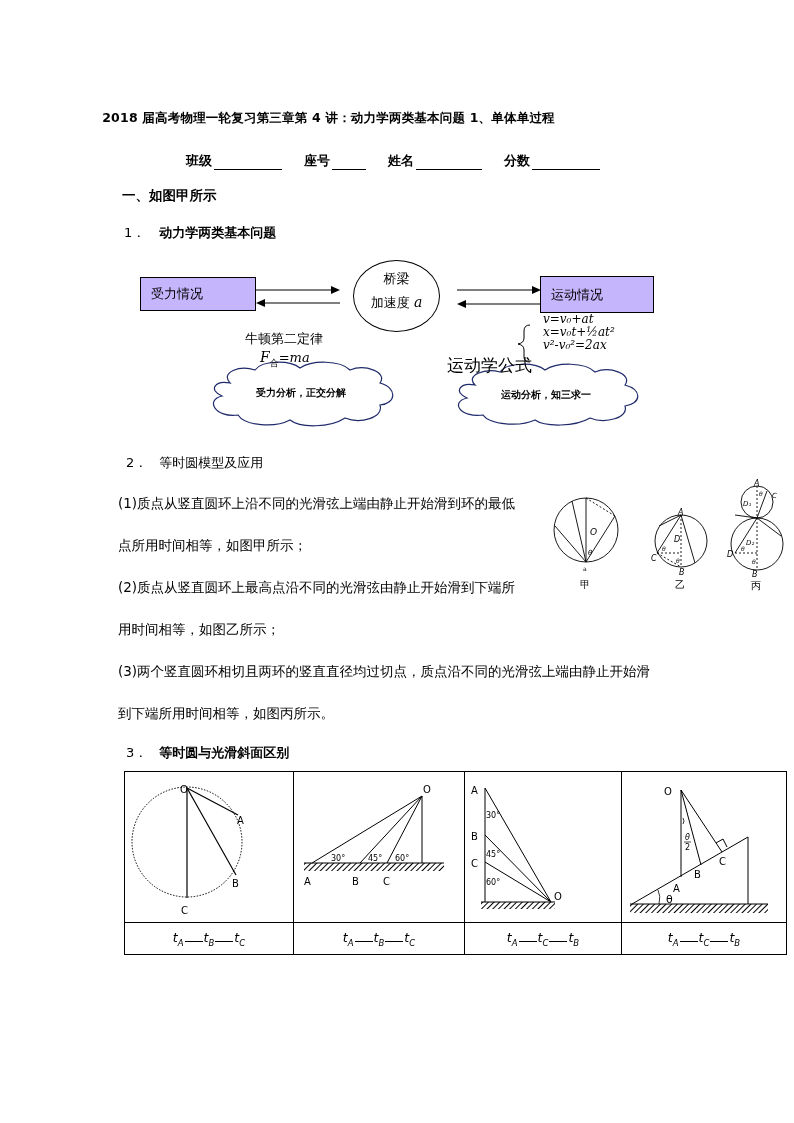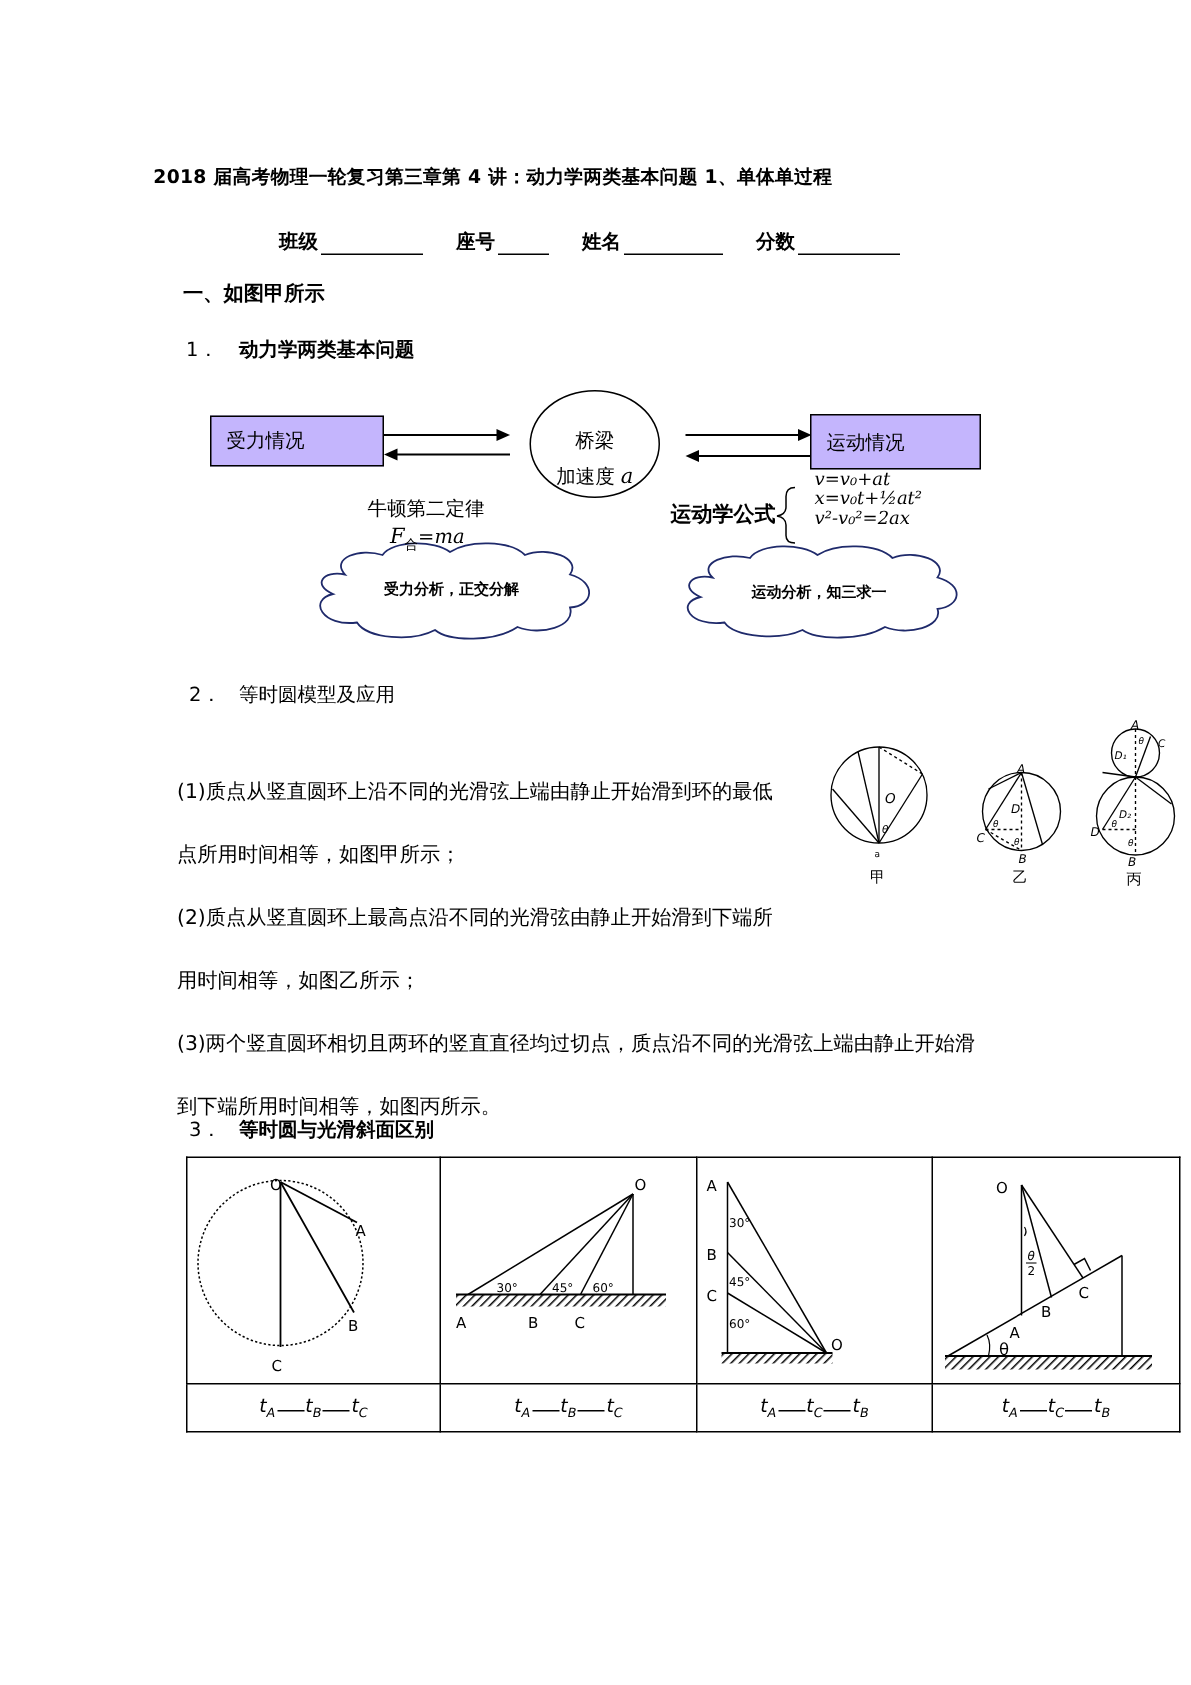--- a/index.html
+++ b/index.html
@@ -6,21 +6,21 @@
   body { width:794px; height:1123px; position:relative; overflow:hidden;
          font-family:"DejaVu Sans","Liberation Sans",sans-serif; color:#000; }
   .abs { position:absolute; }
   .title { left:0; width:657px; top:110px; text-align:center; font-size:12.5px; font-weight:bold; letter-spacing:0.2px; }
   .info-row { top:152px; left:186px; font-size:13px; font-weight:bold; display:flex; gap:0; }
   .info-item { display:flex; align-items:flex-end; margin-right:22px; }
   .info-line { display:inline-block; border-bottom:1px solid #000; height:14px; margin-left:2px; }
   .h1 { left:122px; top:187px; font-size:13.5px; font-weight:bold; }
   .h2 { left:124px; top:224px; font-size:13px; font-weight:bold; }
   .h2 .num { font-weight:normal; margin-right:14px; }
-  .para { font-size:13.5px; left:118px;margin-top:24px; }
+  .para { font-size:13.5px; left:118px; }
   .box { border:1.2px solid #000; background:#c4b5fd; font-size:13px; box-sizing:border-box; padding-left:10px; display:flex; align-items:center; }
   .circle-node { border:1.2px solid #000; border-radius:50%; box-sizing:border-box; text-align:center; font-size:13px; }
   .cloud-text { font-size:10px; font-weight:bold; text-align:center; }
   .small { font-size:12.5px; }
   .formula { font-family:"DejaVu Serif","Liberation Serif",serif; font-style:italic; font-size:12px; line-height:13px; }
   table.cmp { position:absolute; left:124px; top:771px; border-collapse:collapse; }
   table.cmp td { border:1.3px solid #000; padding:0; vertical-align:top; }
   .ans { font-family:"DejaVu Sans","Liberation Sans",sans-serif; font-style:italic; font-size:12.5px; text-align:center; vertical-align:middle !important; height:31px; }
   .ans sub { font-size:8.5px; }
   .blank { display:inline-block; width:18px; border-bottom:1px solid #000; height:1px; margin:0 1px; }
@@ -76,37 +76,37 @@
 
   <g fill="#fff" stroke="#1f2a6b" stroke-width="1.2">
     <path d="M 230 383 C 220 372, 240 365, 255 370 C 262 360, 290 360, 300 368 C 312 360, 340 360, 350 370 C 365 364, 388 372, 380 383 C 398 388, 396 404, 380 405 C 384 418, 360 424, 345 418 C 330 428, 300 428, 290 420 C 275 428, 245 426, 238 415 C 215 418, 205 400, 222 396 C 208 390, 215 380, 230 383 Z"></path>
   </g>
   <g fill="#fff" stroke="#1f2a6b" stroke-width="1.2">
     <path d="M 475 385 C 465 375, 485 368, 500 372 C 507 362, 535 362, 545 370 C 557 362, 585 362, 595 372 C 610 366, 633 374, 625 385 C 643 390, 641 404, 625 406 C 629 418, 605 424, 590 418 C 575 427, 545 427, 535 420 C 520 427, 490 425, 483 415 C 460 418, 450 402, 467 398 C 453 392, 460 382, 475 385 Z"></path>
   </g>
 </svg>
 
 <div class="abs circle-node" style="left:353px;top:260px;width:87px;height:72px;">
-  <div style="margin-top:24px">桥梁</div>
+  <div style="margin-top:9px">桥梁</div>
   <div style="margin-top:6px">
     <span>加速度</span>
     <span class="formula" style="font-size:14px">a</span>
   </div>
 </div>
 
 <div class="abs box" style="left:540px;top:276px;width:114px;height:37px;">
   <span>运动情况</span>
 </div>
 
 <div class="abs small" style="left:245px;top:330px;font-size:13px;">牛顿第二定律</div>
 <div class="abs" style="left:260px;top:347px;">
   <span class="formula" style="font-size:14px">F</span><sub style="font-size:9px">合</sub><span class="formula" style="font-size:13px">=ma</span>
 </div>
 
-<div class="abs" style="left:447px;top:334px;font-size:14px;font-weight:bold;">运动学公式</div>
+<div class="abs" style="left:447px;top:354px;font-size:17px;">运动学公式</div>
 <div class="abs formula" style="left:543px;top:313px;">
   <div>v=v₀+at</div>
   <div>x=v₀t+½at²</div>
   <div>v²-v₀²=2ax</div>
 </div>
 
 <div class="abs cloud-text" style="left:222px;top:386px;width:158px;">受力分析，正交分解</div>
 <div class="abs cloud-text" style="left:467px;top:388px;width:158px;">运动分析，知三求一</div>
 
 <div class="abs" style="left:126px;top:454px;font-size:13px;">

